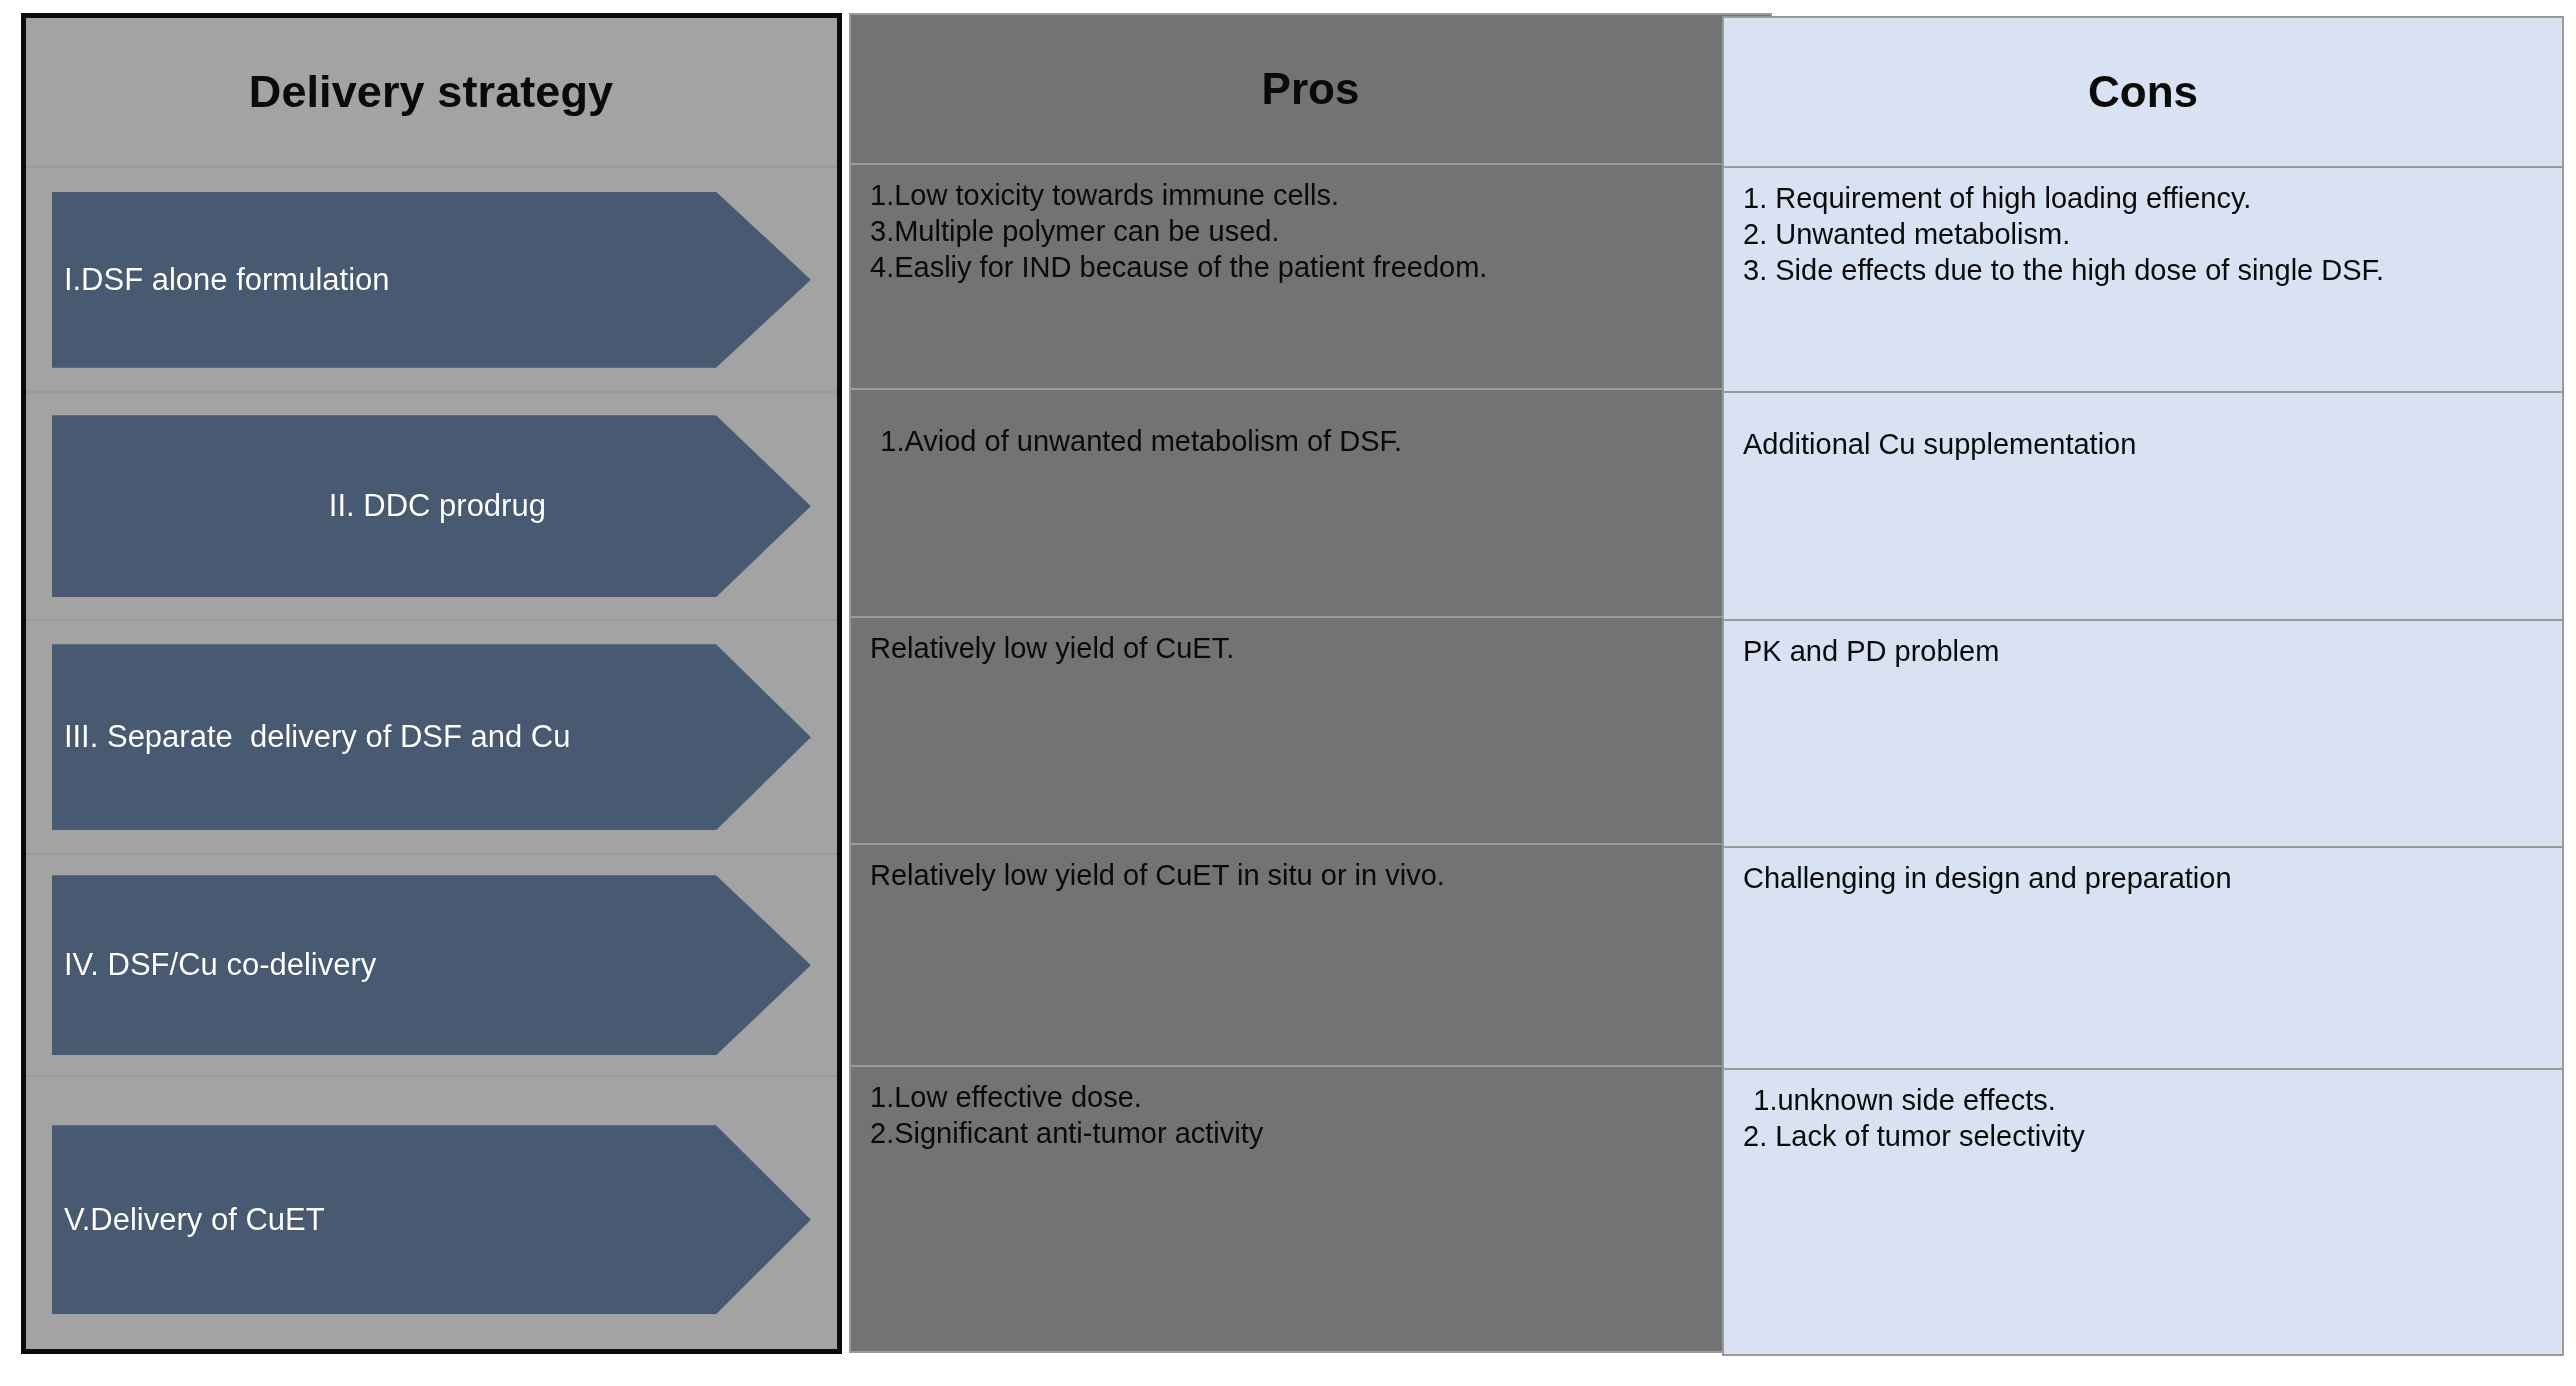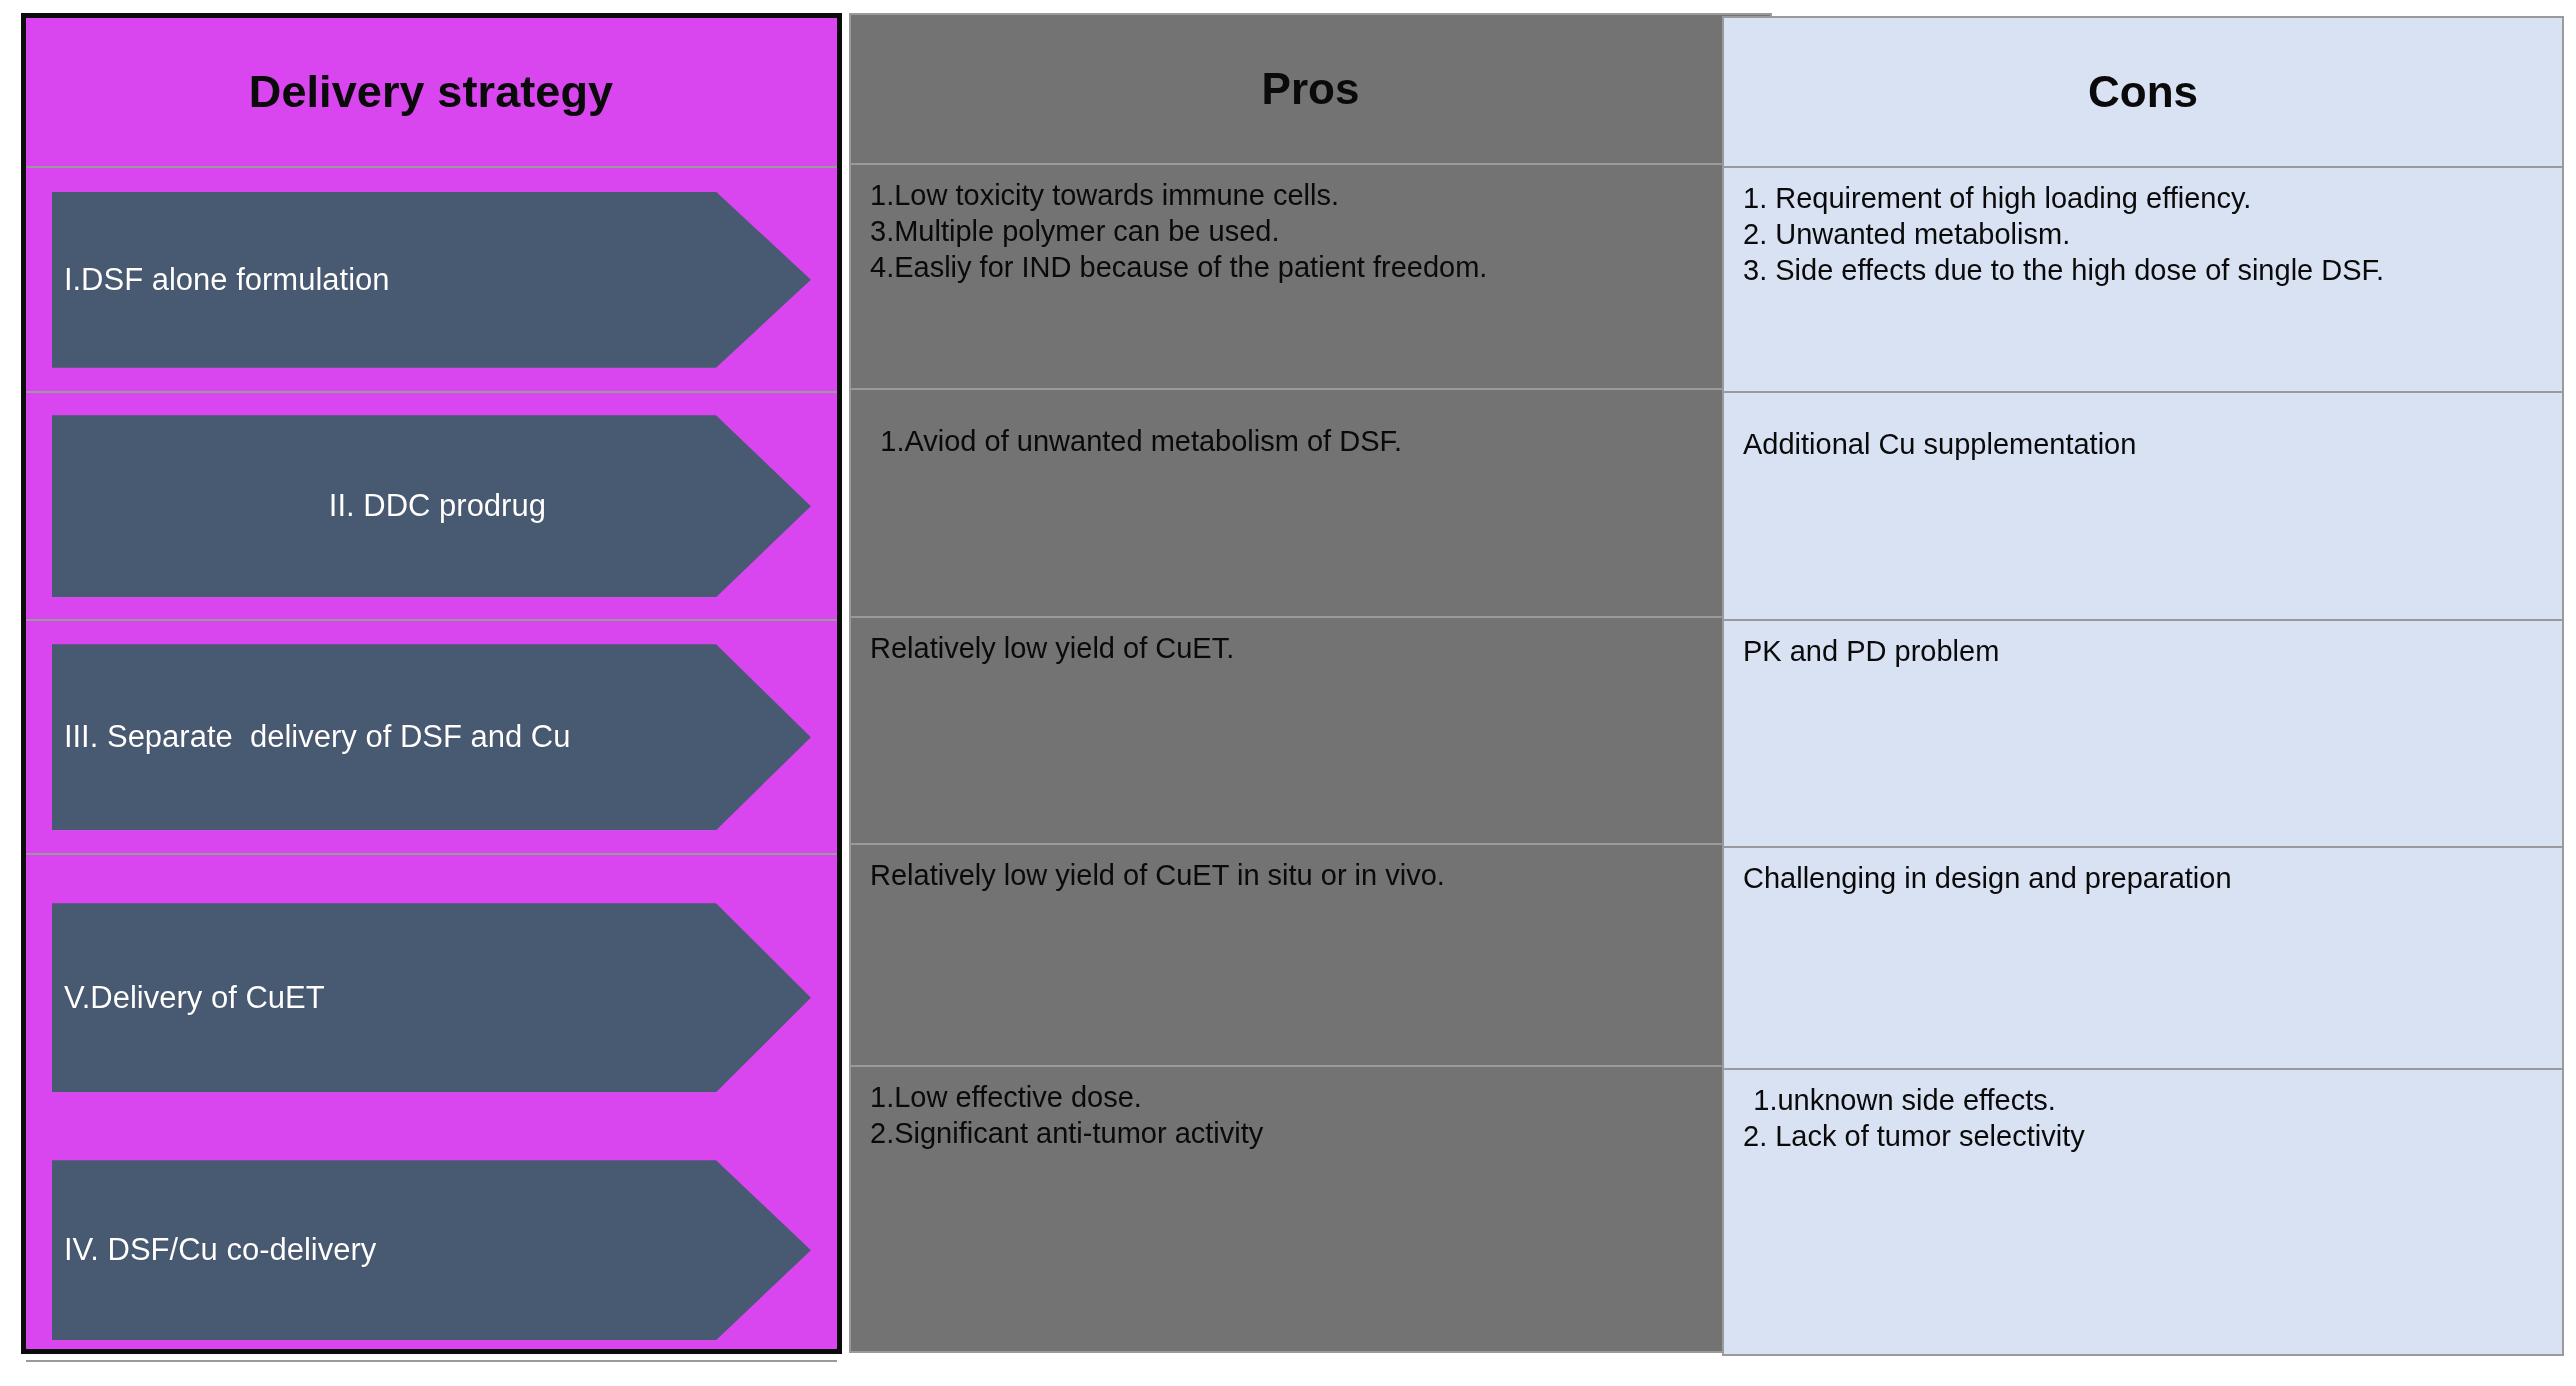--- a/index.html
+++ b/index.html
@@ -13,21 +13,21 @@
     position:relative;
     width:2576px;height:1387px;
     background:#ffffff;
   }
 
   
   .col-strategy{
     position:absolute;
     left:20.5px; top:13.2px;
     width:821px; height:1341px;
-    background:#d946ef;
+    background:#a3a3a3;
     border:5.1px solid #0b0b0b;
     box-sizing:border-box;
     z-index:3;
   }
   .strat-head{
     position:relative;
     height:150px;
     display:flex;align-items:center;justify-content:center;
     border-bottom:2.9px solid #9a9a9a;
     box-sizing:border-box;
@@ -209,29 +209,29 @@
           <span class="arrow-label">II. DDC prodrug</span>
         </div>
       </div>
 
       <div class="strat-row r3">
         <div class="arrow">
           <span class="arrow-label">III. Separate  delivery of DSF and Cu</span>
         </div>
       </div>
 
+      <div class="strat-row r4">
+        <div class="arrow">
+          <span class="arrow-label">IV. DSF/Cu co-delivery</span>
+        </div>
+      </div>
+
       <div class="strat-row r5 last">
         <div class="arrow">
           <span class="arrow-label">V.Delivery of CuET</span>
         </div>
       </div>
 
-      <div class="strat-row r4">
-        <div class="arrow">
-          <span class="arrow-label">IV. DSF/Cu co-delivery</span>
-        </div>
-      </div>
-
     </div>
   </div>
 
 </div>
 
 
 </body></html>

